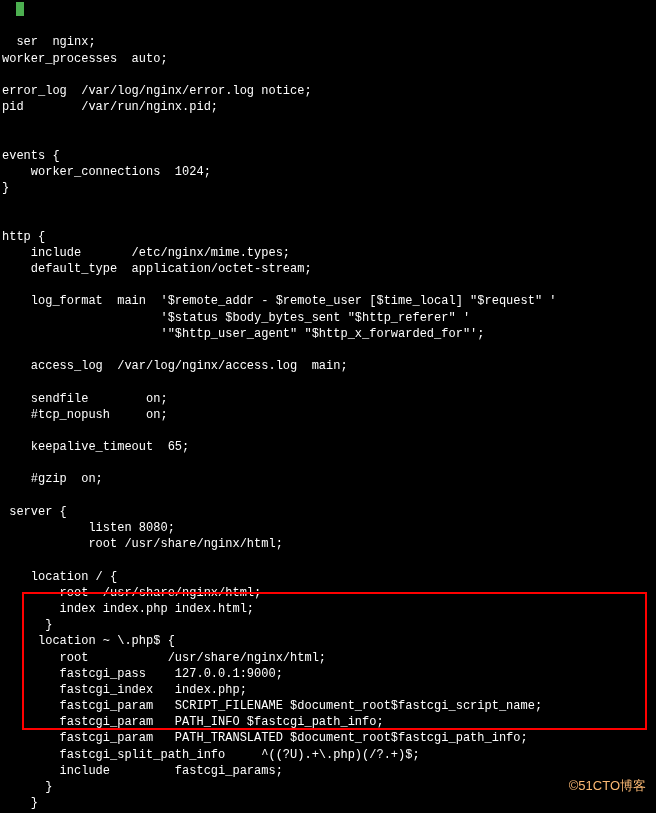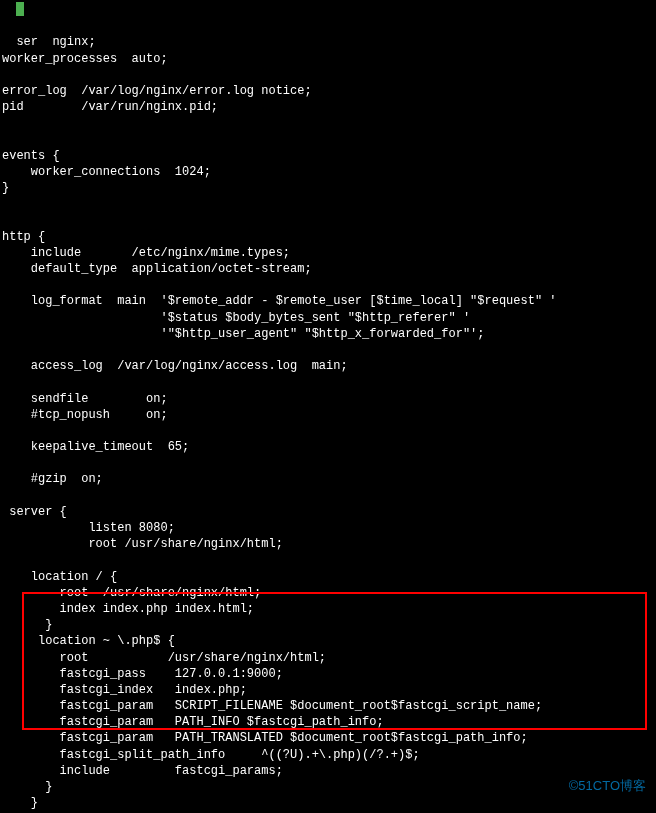--- a/index.html
+++ b/index.html
@@ -37,21 +37,21 @@
       left: 22px;
       top: 592px;
       width: 625px;
       height: 138px;
       pointer-events: none;
     }
     .watermark {
       position: absolute;
       bottom: 18px;
       right: 10px;
-      color: #0369a1;
+      color: #fdba74;
       font-size: 13px;
       font-family: Arial, sans-serif;
     }
   </style>
 </head>
 <body>
 
 <div class="cursor-block"></div>
 
 <div class="terminal">

